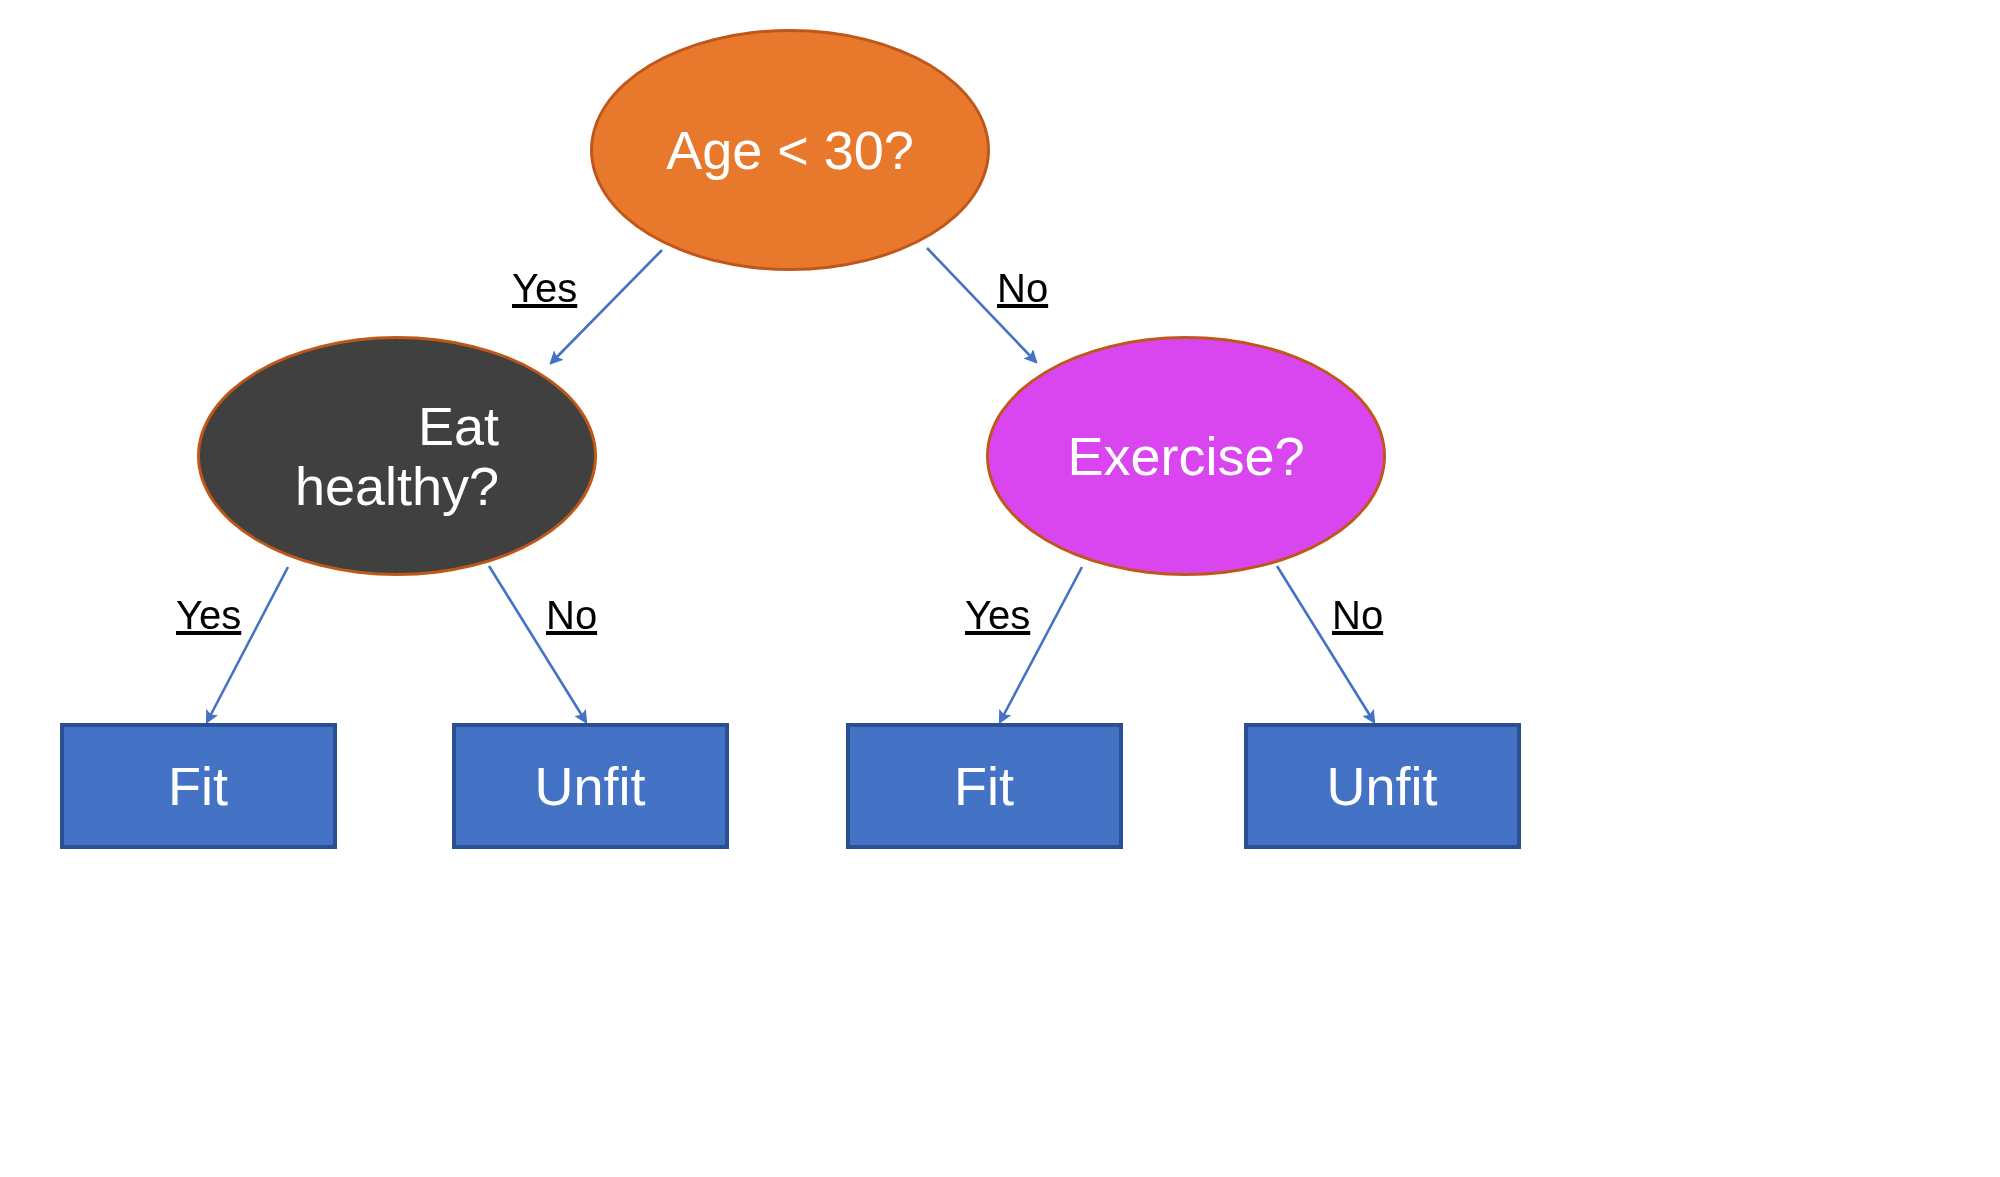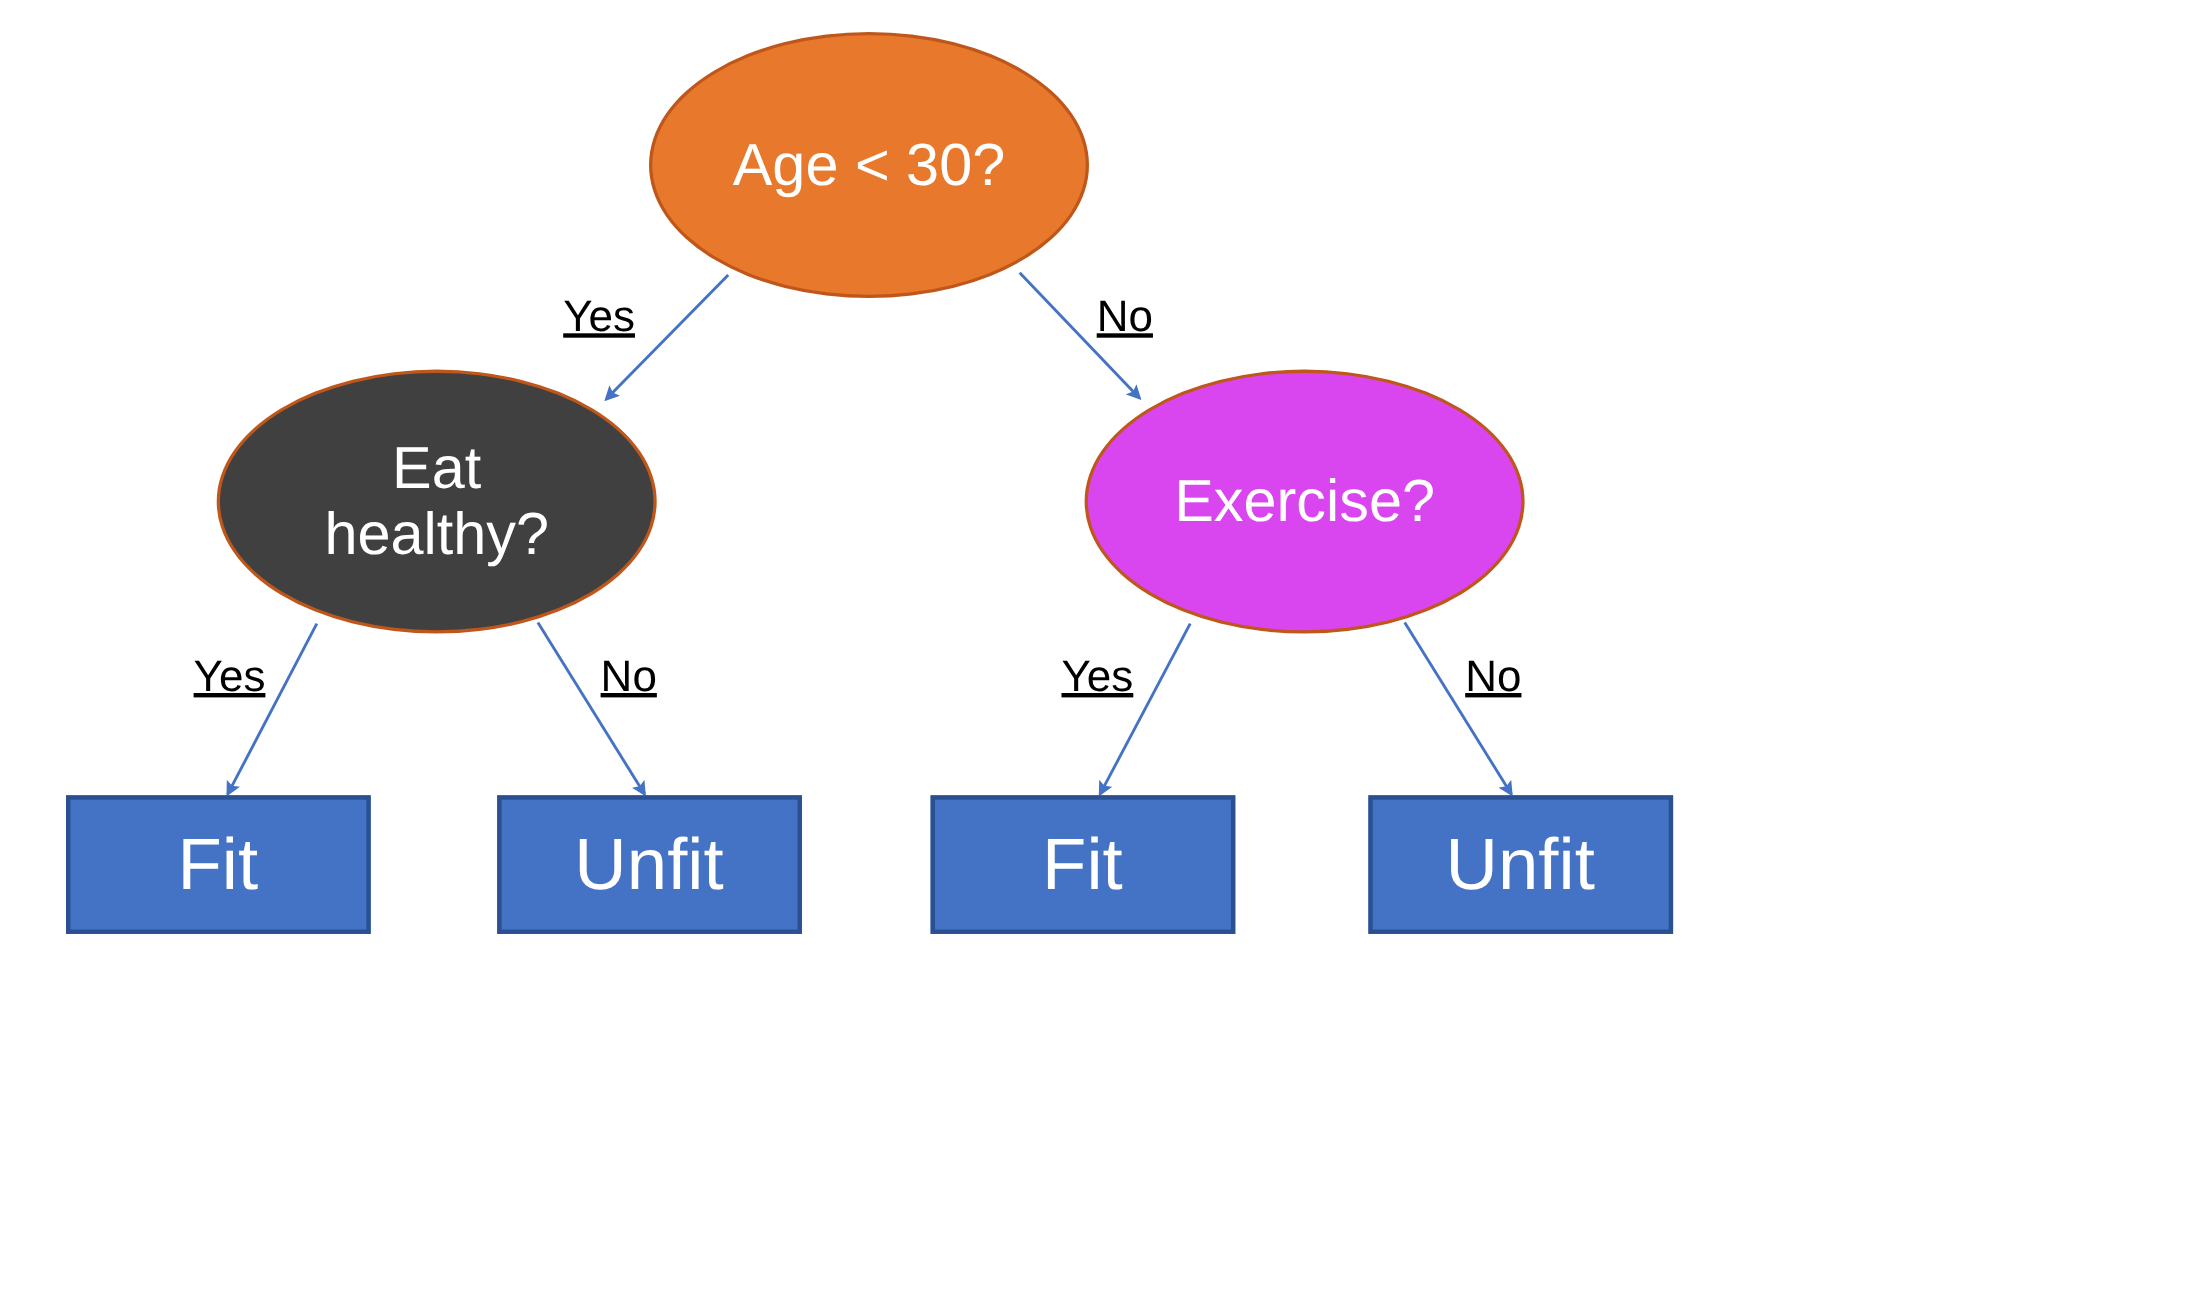--- a/index.html
+++ b/index.html
@@ -23,37 +23,37 @@
     left: 0;
     top: 0;
     width: 2000px;
     height: 1177px;
   }
   .node {
     position: absolute;
     display: flex;
     align-items: center;
     justify-content: center;
-    text-align: center;
+    text-align: right;
     box-sizing: border-box;
     color: #ffffff;
     line-height: 1.12;
     white-space: pre-line;
   }
   .node.decision {
     background: #E8792C;
     border: 3px solid #C0571A;
     border-radius: 50%;
     font-size: 54px;
   }
   .node.leaf {
     background: #4472C4;
     border: 4px solid #7f1d1d;
     border-radius: 0;
-    font-size: 66px;
+    font-size: 54px;
   }
   .edge-label {
     position: absolute;
     color: #000000;
     font-size: 40px;
     line-height: 1;
     white-space: nowrap;
     text-decoration: underline;
   }
 </style>

